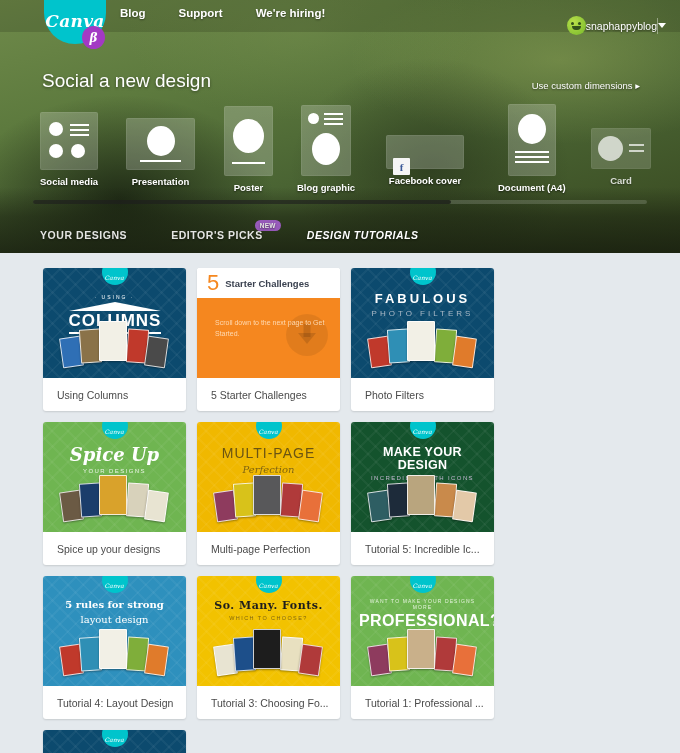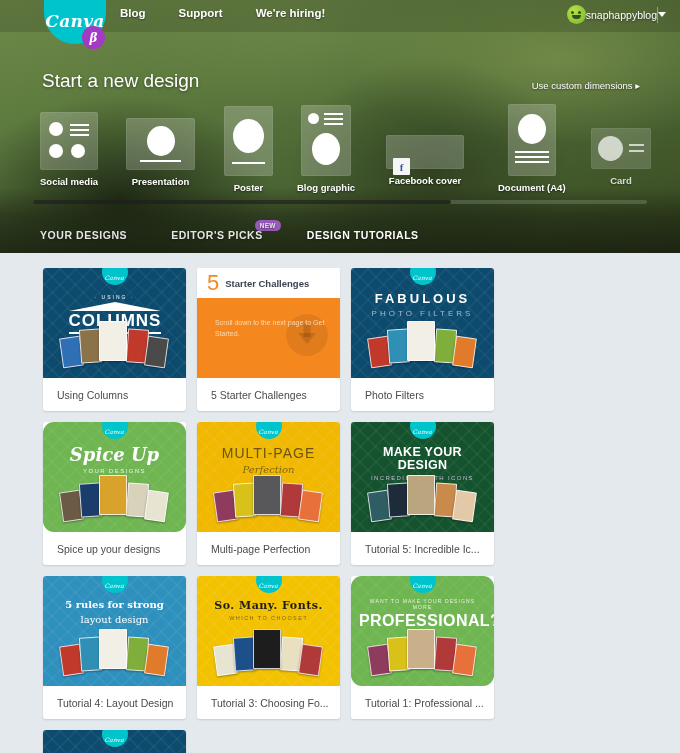--- a/index.html
+++ b/index.html
@@ -52,21 +52,21 @@
     font-size:12px; font-weight:bold; font-style:italic;
     display:flex; align-items:center; justify-content:center;
     font-family:"DejaVu Serif", serif;
   }
   .nav-links { position:absolute; left:120px; top:7px; display:flex; gap:33px; z-index:7; }
   .nav-links a {
     color:#fff; font-size:11.5px; font-weight:bold; text-decoration:none;
     text-shadow:0 1px 2px rgba(0,0,0,0.45);
   }
   .user-area {
-    position:absolute; right:14px; top:5px; display:flex; align-items:center; z-index:7;
+    position:absolute; right:14px; top:16px; display:flex; align-items:center; z-index:7;
   }
   .avatar {
     width:19px; height:19px; border-radius:50%;
     background:radial-gradient(circle at 35% 32%, #b9e04a, #86c232 75%);
     position:relative;
   }
   .avatar::before {
     content:""; position:absolute; left:4px; top:6px; width:3px; height:3px;
     border-radius:50%; background:#33511a;
     box-shadow:7px 0 0 #33511a;
@@ -119,21 +119,21 @@
     width:68%; height:100%; background:rgba(0,0,0,0.55); border-radius:2px;
   }
 
   
   .tabs { position:absolute; left:40px; bottom:12px; display:flex; gap:44px; z-index:6; }
   .tab {
     color:#fff; font-size:10.5px; font-weight:bold; letter-spacing:0.55px;
     text-decoration:none; position:relative; opacity:0.88;
     text-shadow:0 1px 2px rgba(0,0,0,0.5);
   }
-  .tab.active { opacity:1; }
+  .tab.active { opacity:1;font-style:italic; }
   .new-badge {
     position:absolute; right:-18px; top:-9px;
     background:#a65fd0; color:#fff; font-size:6.5px; font-weight:bold;
     padding:2px 5px; border-radius:7px; letter-spacing:0.3px;
   }
 
   
   .grid {
     position:absolute; top:268px; left:43px;
     width:600px;
@@ -184,21 +184,21 @@
     border:1px solid rgba(255,255,255,0.8);
   }
   .fan i:nth-child(1){ left:18px; bottom:5px; transform:rotate(-8deg); }
   .fan i:nth-child(2){ left:37px; bottom:9px; transform:rotate(-4deg); height:34px;}
   .fan i:nth-child(3){ left:56px; bottom:11px; width:28px; height:40px; z-index:3;}
   .fan i:nth-child(4){ left:84px; bottom:9px; transform:rotate(4deg); height:34px;}
   .fan i:nth-child(5){ left:103px; bottom:5px; transform:rotate(8deg); }
 
   
   .bg-dark { background:#0c4a6e; }
-  .bg-green { background:#6fb551;border-radius:11px; }
+  .bg-green { background:#6fb551; }
   .bg-yellow { background:#f0b800; }
   .bg-purple { background:#14532d; }
   .bg-blue { background:#2e90bd; }
   .bg-gold { background:#f2c200; }
   .bg-white { background:#fff; }
 
   .challenge-head {
     position:absolute; left:0; right:0; top:0; height:30px; background:#fff;
     display:flex; align-items:center; gap:6px; padding-left:10px; z-index:4;
   }
@@ -252,21 +252,21 @@
     <a href="#">We're hiring!</a>
   </div>
 
   <div class="user-area">
     <div class="avatar"></div>
     <span class="username">snaphappyblog</span>
     <div class="nav-divider"></div>
     <div class="caret-down"></div>
   </div>
 
-  <h1 class="hero-title">Start a new design</h1>
+  <h1 class="hero-title">Social a new design</h1>
   <a href="#" class="custom-dims">Use custom dimensions ▸</a>
 
   <div class="types">
 
     <div class="type-item" style="left:40px; top:6px;">
       <div class="tile" style="width:58px;height:58px;">
         <div class="w circle" style="left:9px;top:10px;width:14px;height:14px;"></div>
         <div class="w" style="left:30px;top:12px;width:19px;height:2px;"></div>
         <div class="w" style="left:30px;top:17px;width:19px;height:2px;"></div>
         <div class="w" style="left:30px;top:22px;width:19px;height:2px;"></div>

